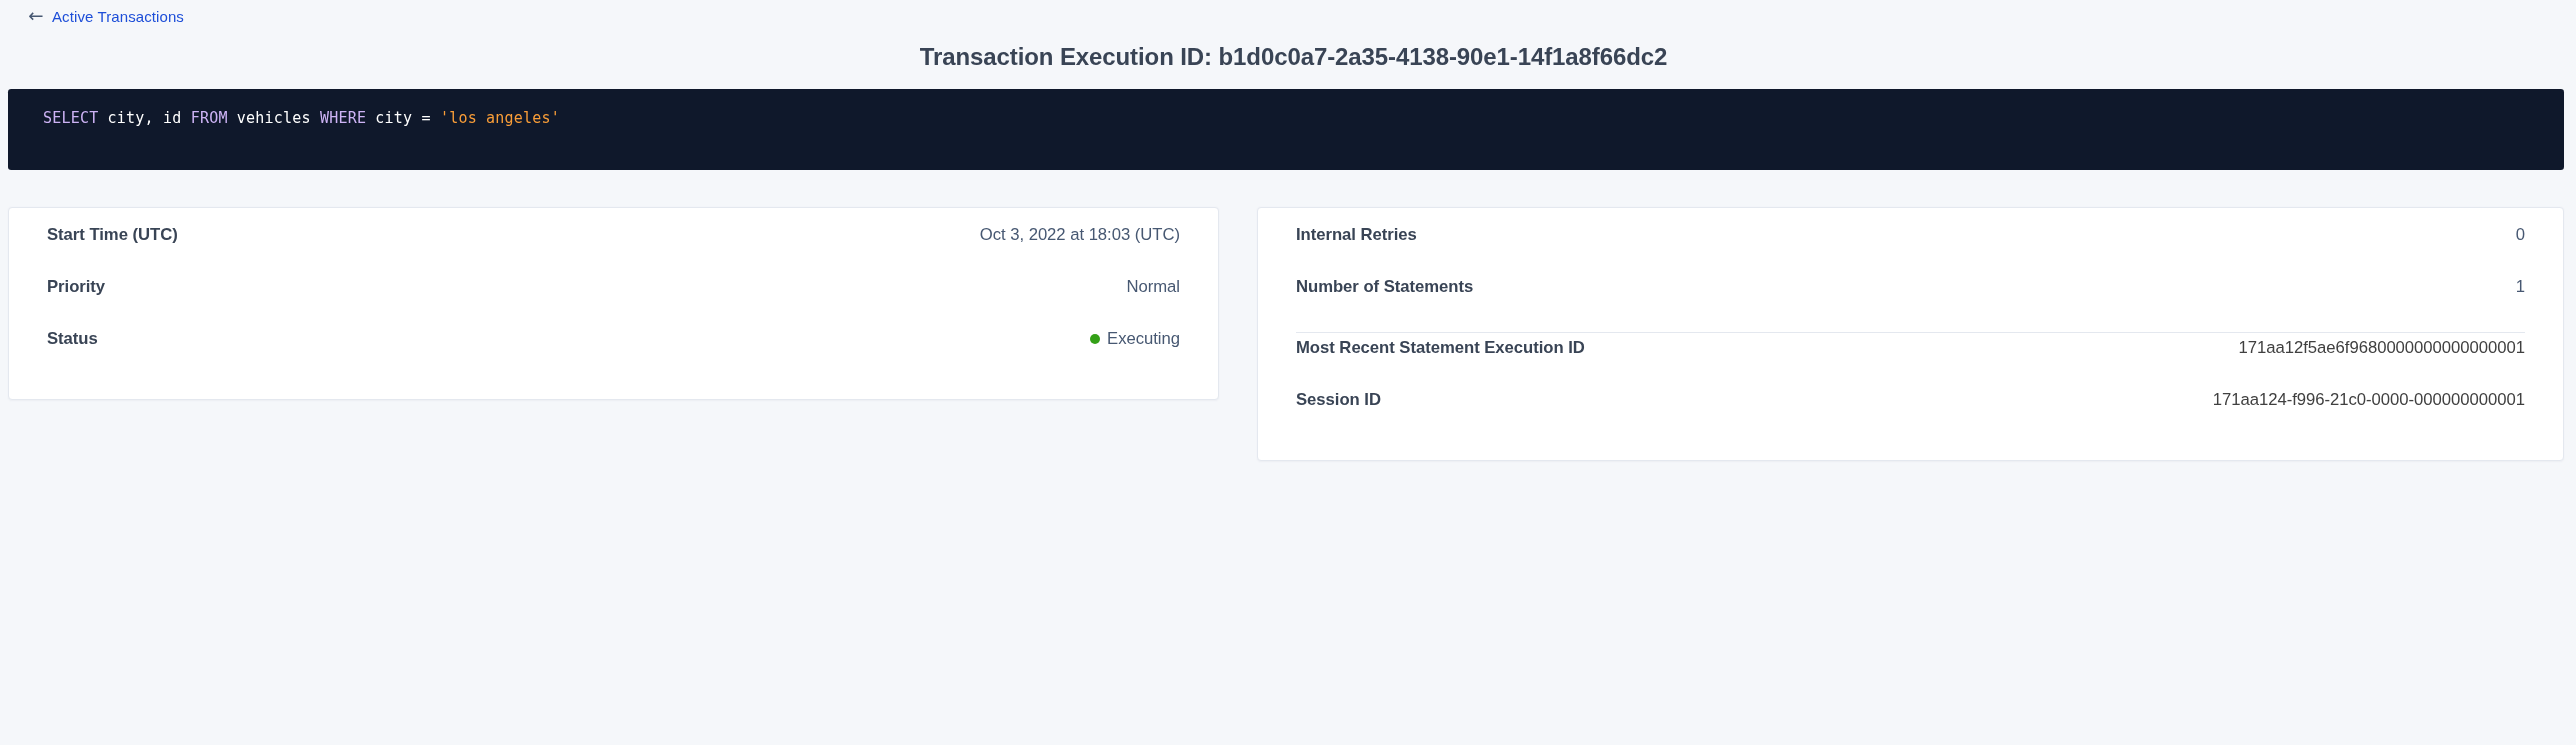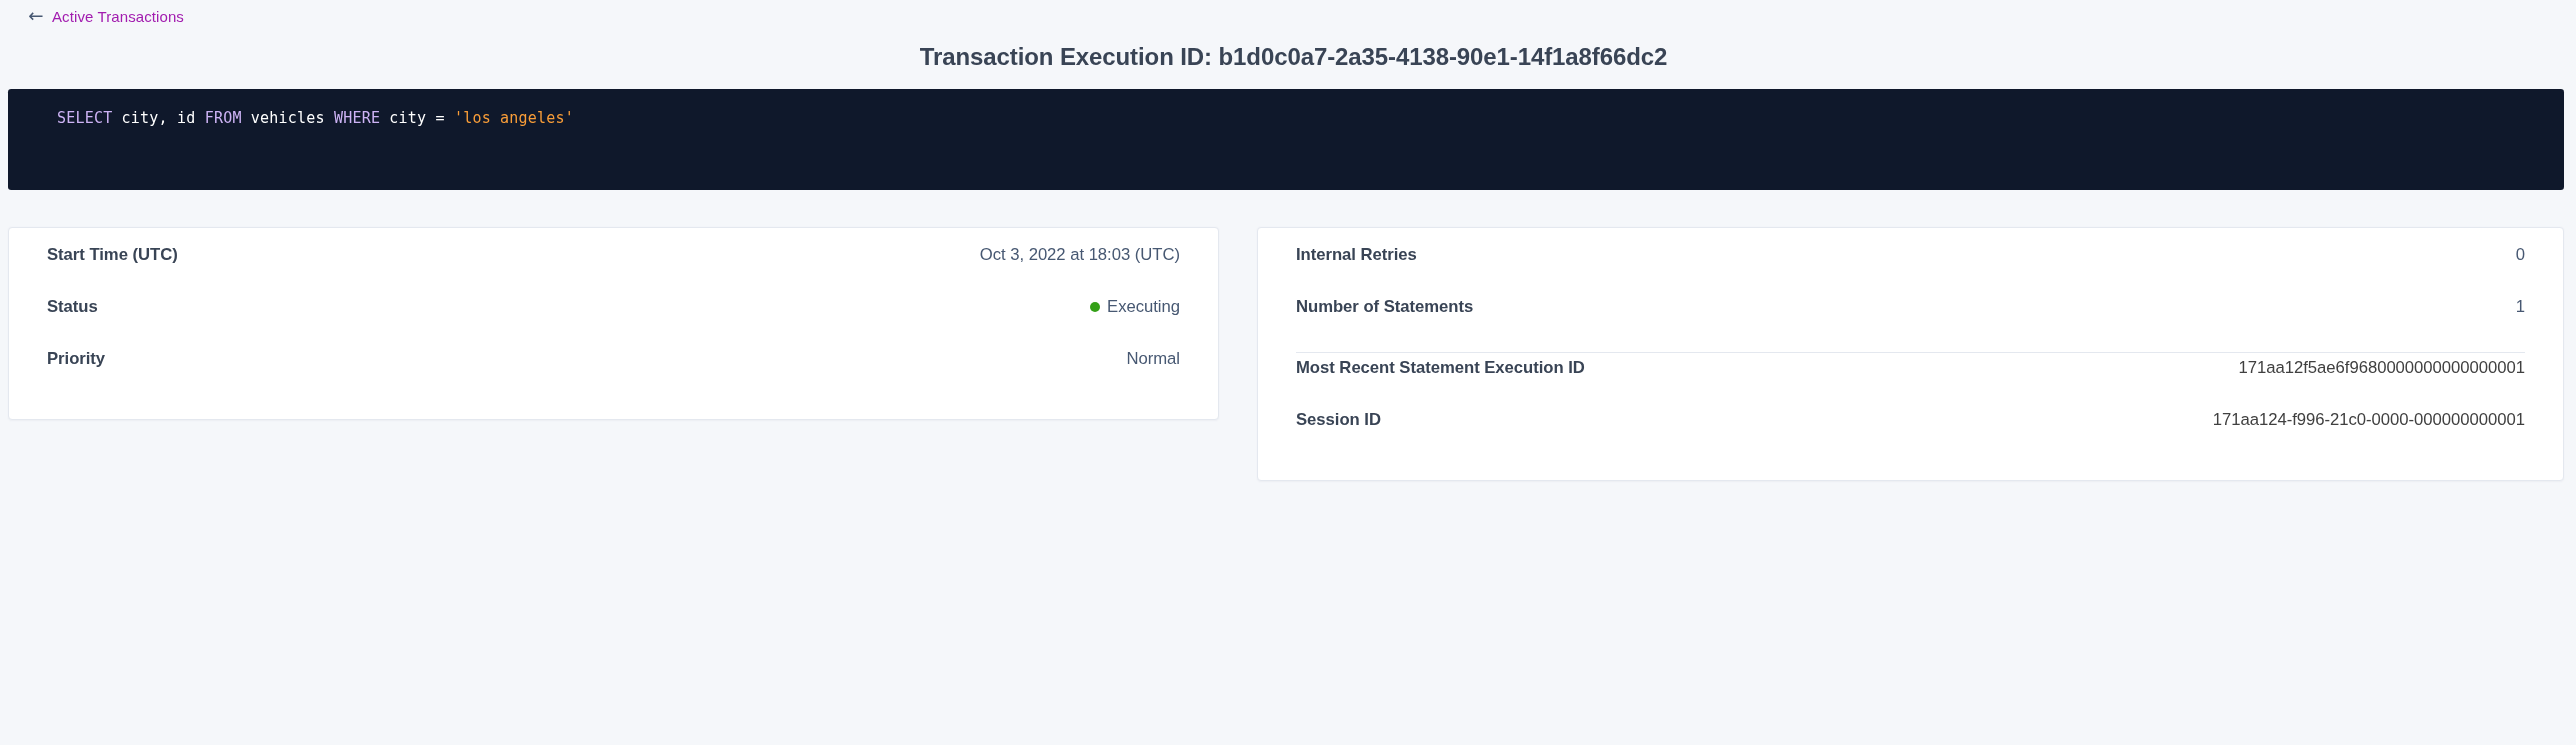--- a/index.html
+++ b/index.html
@@ -34,45 +34,45 @@
     justify-content: center;
     width: 16px;
     height: 16px;
     color: #475872;
     font-size: 18.3px;
     line-height: 1;
     font-family: "DejaVu Sans", sans-serif;
   }
   .breadcrumb-label {
     font-size: 15px;
-    color: #a21caf;
+    color: #1d4ed8;
     letter-spacing: 0.1px;
   }
 
   
   .page-title {
     font-size: 24px;
     font-weight: 700;
     color: #394455;
     padding-left: 11px;
     margin-top: 10.3px;
     letter-spacing: -0.1px;
     text-align: center;
   }
 
   
   .sql-block {
     margin-top: 17.5px;
     margin-left: -8px;
     margin-right: -4px;
     width: 2556px;
-    height: 101px;
+    height: 81px;
     background: #0f182b;
     border-radius: 3.2px;
-    padding: 19px 0 0 49px;
+    padding: 19px 0 0 35px;
     overflow: hidden;
   }
   .sql-line {
     font-family: "DejaVu Sans Mono", monospace;
     font-size: 15px;
     line-height: 20.7px;
     white-space: pre;
     color: #ffffff;
     letter-spacing: 0.2px;
   }
@@ -161,30 +161,30 @@
 
   <div class="cards-row">
 
     <div class="card card-left">
       <div id="left-rows">
           <div class="detail-row">
             <div class="detail-label">Start Time (UTC)</div>
             <div class="detail-value">Oct 3, 2022 at 18:03 (UTC)</div>
           </div>
           <div class="detail-row">
+            <div class="detail-label">Priority</div>
+            <div class="detail-value">Normal</div>
+          </div>
+          <div class="detail-row">
             <div class="detail-label">Status</div>
             <div class="detail-value"><span class="status-value">
                 <span class="status-dot" style="background: rgb(52, 160, 23);"></span>
                 <span>Executing</span>
               </span></div>
           </div>
-          <div class="detail-row">
-            <div class="detail-label">Priority</div>
-            <div class="detail-value">Normal</div>
-          </div>
         </div>
     </div>
 
     <div class="card card-right">
       <div id="right-rows">
           <div class="detail-row">
             <div class="detail-label">Internal Retries</div>
             <div class="detail-value">0</div>
           </div>
           <div class="detail-row">

